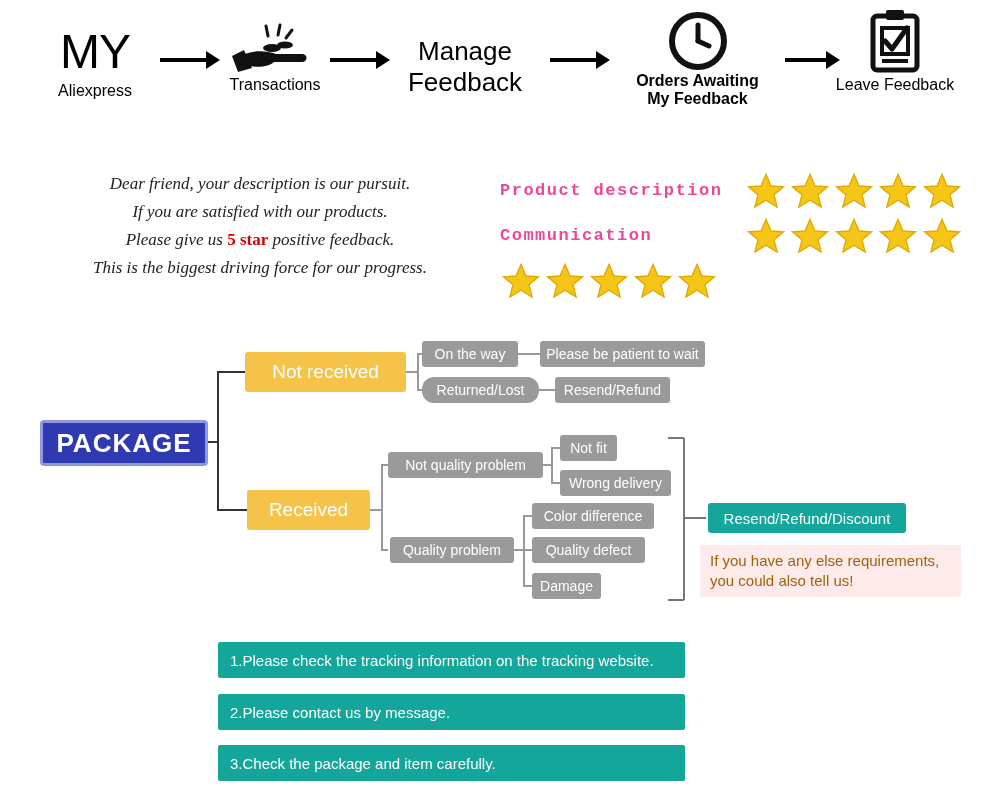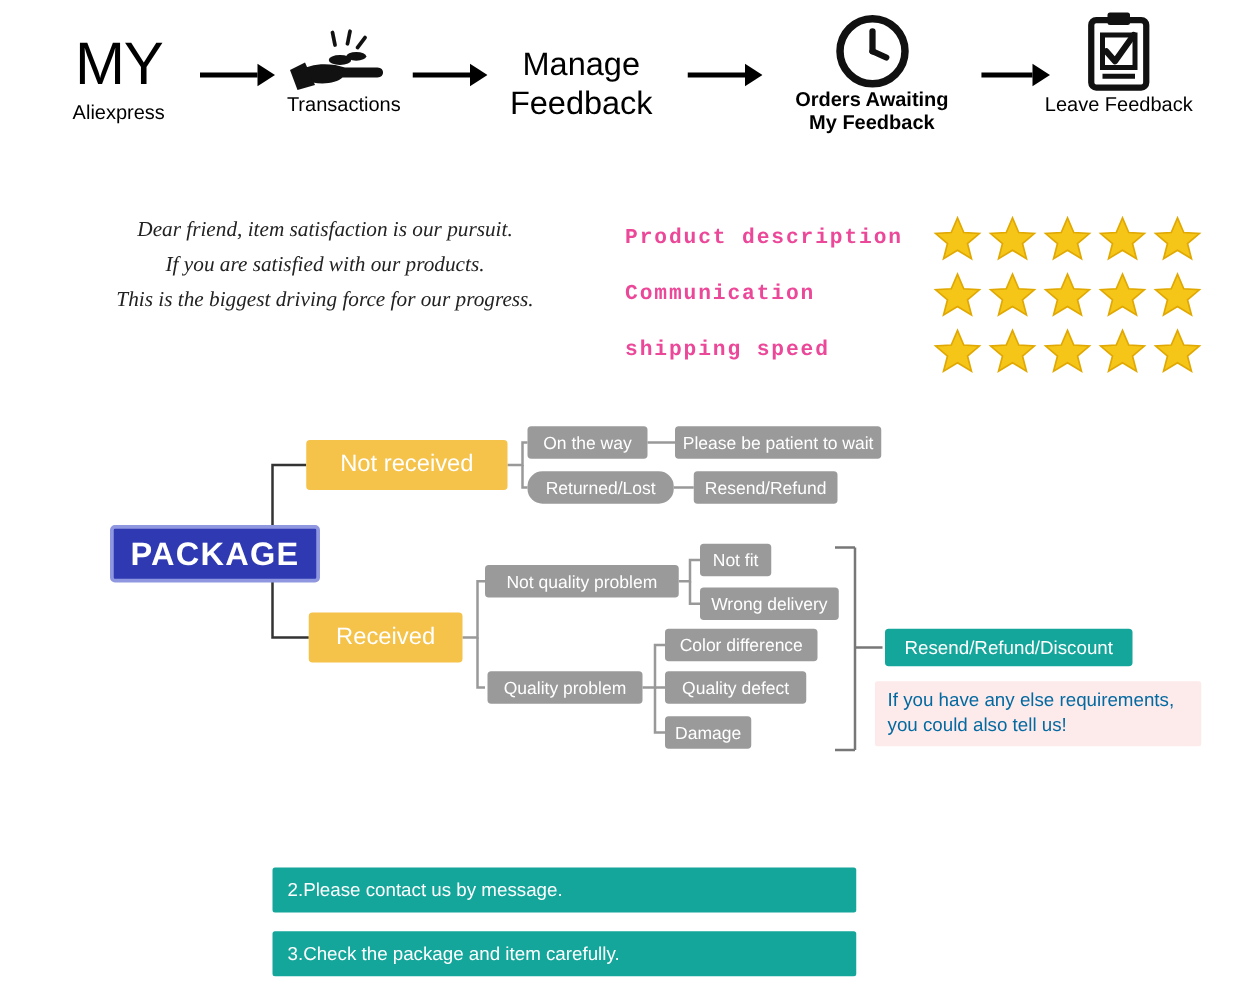--- a/index.html
+++ b/index.html
@@ -99,37 +99,36 @@
     text-align: center;
     font-size: 14px;
     color: #fff;
     border-radius: 3px;
   }
   .node.grey   { background: #9a9a9a; }
   .node.orange { background: #f5c24a; color: #fff; font-size: 19px; }
   .node.teal   { background: #14a69a; font-size: 15px; }
   .node.pink   {
     background: #fdeaea;
-    color: #0369a1;
+    color: #a16207;
     font-size: 15px;
     line-height: 1.35;
     text-align: left;
     justify-content: flex-start;
     padding: 18px 10px;
     border-radius: 2px;
   }
   .node.package {
     background: #2f3ab2;
     color: #fff;
     font-weight: bold;
     font-size: 26px;
     letter-spacing: 1px;
     border: 3px solid #8f97e0;
     border-radius: 4px;
-    margin-left: 48px;
   }
 
   svg.connectors {
     position: absolute;
     left: 0; top: 0;
     width: 1000px; height: 300px;
     pointer-events: none;
   }
 
   
@@ -233,22 +232,25 @@
         <polyline points="20,33 27,41 42,20" fill="none" stroke="#111" stroke-width="5" stroke-linecap="round" stroke-linejoin="round"></polyline>
         <line x1="17" y1="53" x2="43" y2="53" stroke="#111" stroke-width="4"></line>
       </svg>
     </div>
     <div class="step-label">Leave Feedback</div>
   </div>
 </div>
 
 <div class="mid">
   <div class="wish">
-    <div>Dear friend, item satisfaction is our pursuit.</div>
+    <div>Dear friend, your description is our pursuit.</div>
     <div>If you are satisfied with our products.</div>
+    <div>
+      <span>Please give us </span><span class="red">5 star</span><span> positive feedback.</span>
+    </div>
     <div>This is the biggest driving force for our progress.</div>
   </div>
 
   <div class="ratings">
 
     <div class="rating-row">
       <div class="rating-label">Product description</div>
       <div class="stars">
         <span class="star"><svg viewBox="0 0 24 24" width="42" height="40">
               <polygon points="12,2 15,9 22.5,9.5 16.8,14.3 18.7,21.6 12,17.5 5.3,21.6 7.2,14.3 1.5,9.5 9,9" fill="#f5c518" stroke="#e0a800" stroke-width="0.8"></polygon>
@@ -283,21 +285,20 @@
         <span class="star"><svg viewBox="0 0 24 24" width="42" height="40">
               <polygon points="12,2 15,9 22.5,9.5 16.8,14.3 18.7,21.6 12,17.5 5.3,21.6 7.2,14.3 1.5,9.5 9,9" fill="#f5c518" stroke="#e0a800" stroke-width="0.8"></polygon>
             </svg></span>
         <span class="star"><svg viewBox="0 0 24 24" width="42" height="40">
               <polygon points="12,2 15,9 22.5,9.5 16.8,14.3 18.7,21.6 12,17.5 5.3,21.6 7.2,14.3 1.5,9.5 9,9" fill="#f5c518" stroke="#e0a800" stroke-width="0.8"></polygon>
             </svg></span>
       </div>
     </div>
 
     <div class="rating-row">
-      <div class="rating-label">shipping speed</div>
       <div class="stars">
         <span class="star"><svg viewBox="0 0 24 24" width="42" height="40">
               <polygon points="12,2 15,9 22.5,9.5 16.8,14.3 18.7,21.6 12,17.5 5.3,21.6 7.2,14.3 1.5,9.5 9,9" fill="#f5c518" stroke="#e0a800" stroke-width="0.8"></polygon>
             </svg></span>
         <span class="star"><svg viewBox="0 0 24 24" width="42" height="40">
               <polygon points="12,2 15,9 22.5,9.5 16.8,14.3 18.7,21.6 12,17.5 5.3,21.6 7.2,14.3 1.5,9.5 9,9" fill="#f5c518" stroke="#e0a800" stroke-width="0.8"></polygon>
             </svg></span>
         <span class="star"><svg viewBox="0 0 24 24" width="42" height="40">
               <polygon points="12,2 15,9 22.5,9.5 16.8,14.3 18.7,21.6 12,17.5 5.3,21.6 7.2,14.3 1.5,9.5 9,9" fill="#f5c518" stroke="#e0a800" stroke-width="0.8"></polygon>
             </svg></span>
@@ -363,15 +364,16 @@
 
   <div class="node teal" style="left:708px; top:183px; width:198px; height:30px;">Resend/Refund/Discount</div>
 
   <div class="node pink" style="left:700px; top:225px; width:261px; height:52px; flex-direction:column; align-items:flex-start; justify-content:center;">
     <span>If you have any else requirements,</span>
     <span>you could also tell us!</span>
   </div>
 </div>
 
 <div class="bottom">
+  <div class="bstep" style="top:12px;">1.Please check the tracking information on the tracking website.</div>
   <div class="bstep" style="top:64px;">2.Please contact us by message.</div>
   <div class="bstep" style="top:115px;">3.Check the package and item carefully.</div>
 </div>
 
 </body></html>

